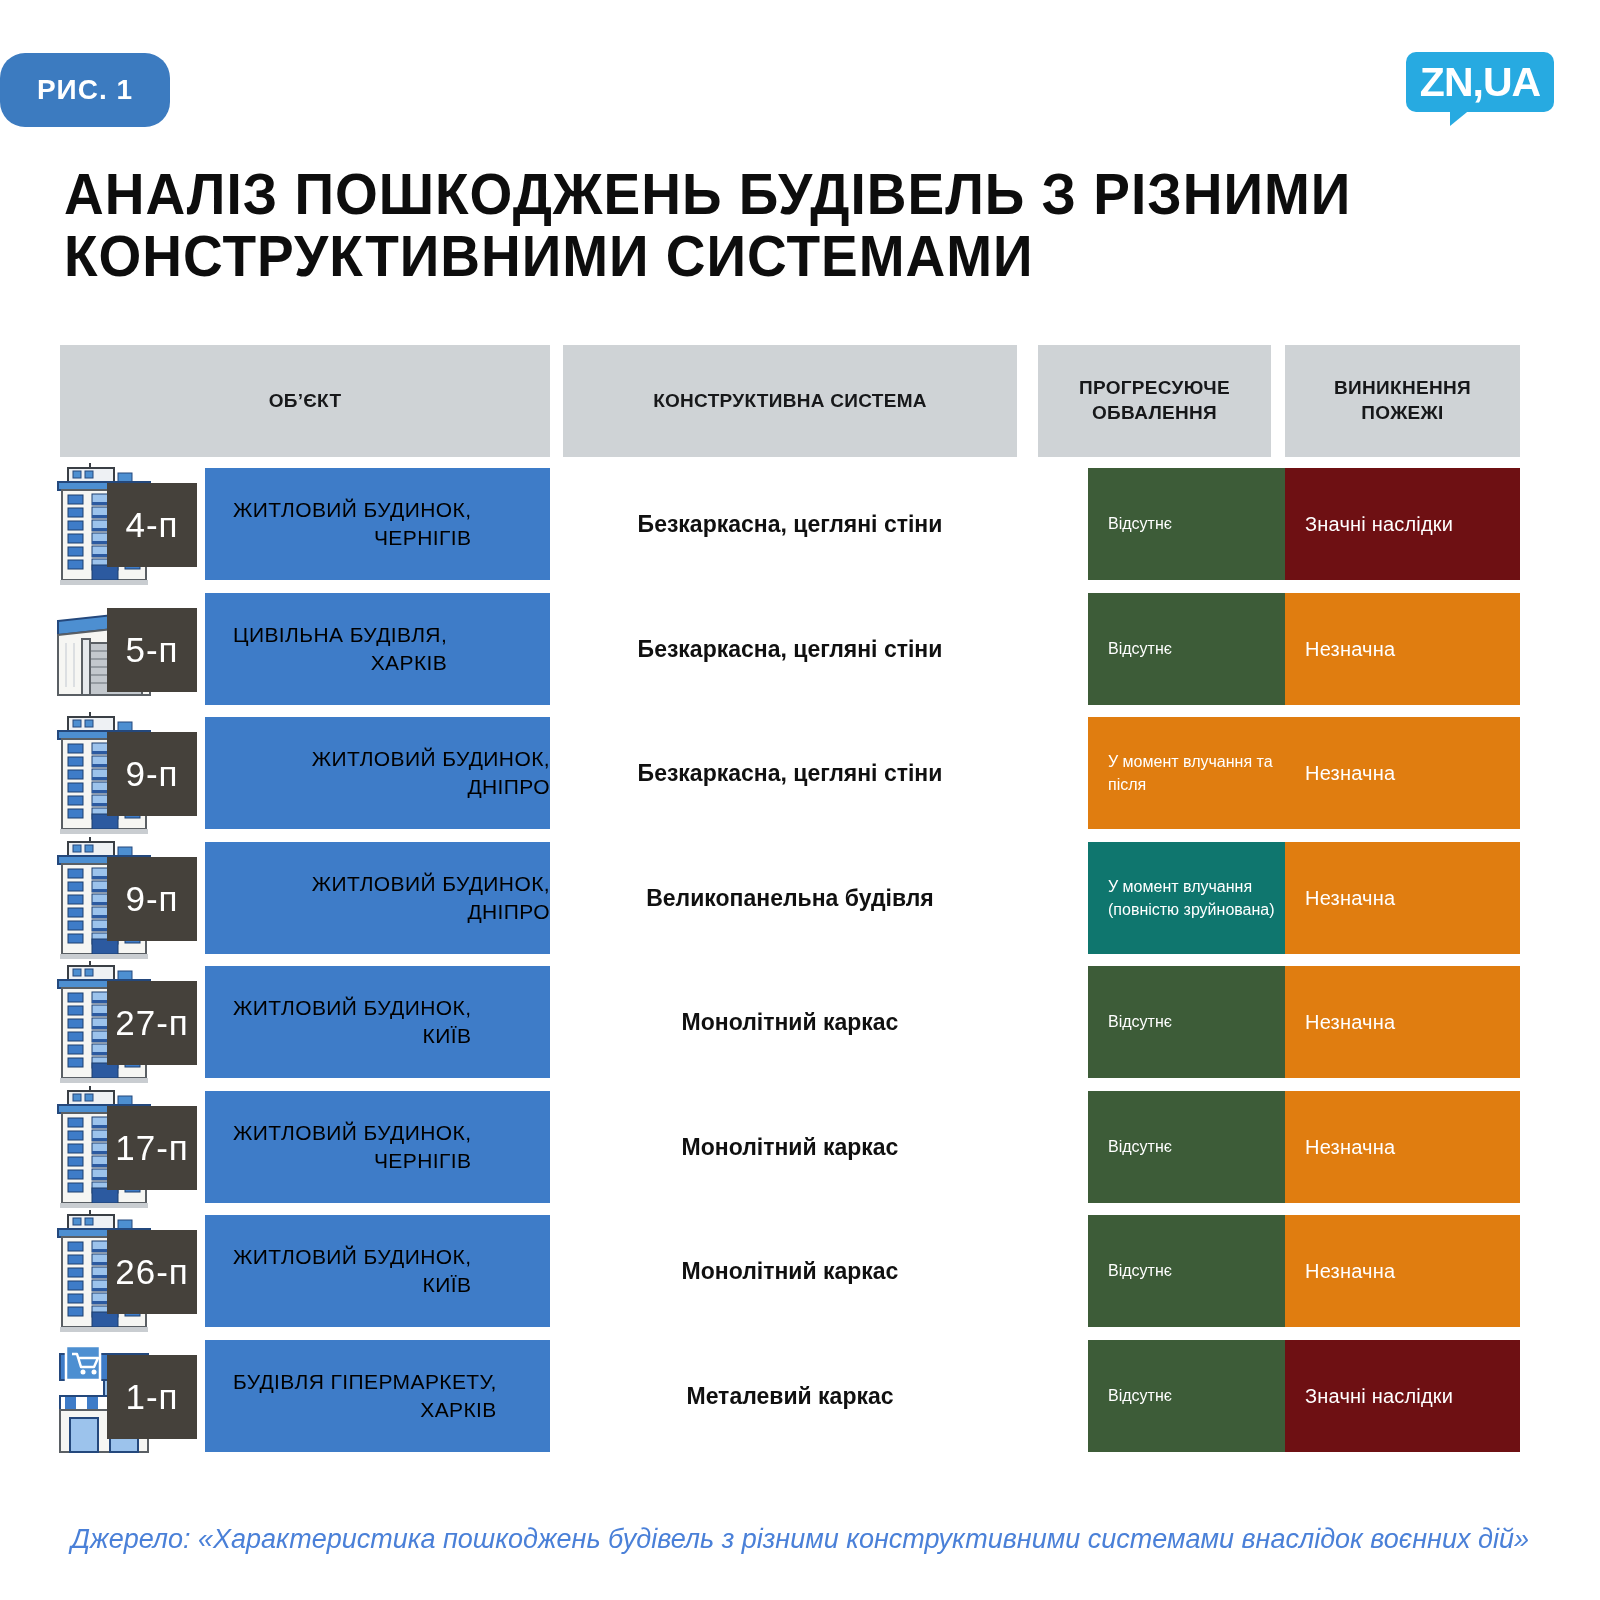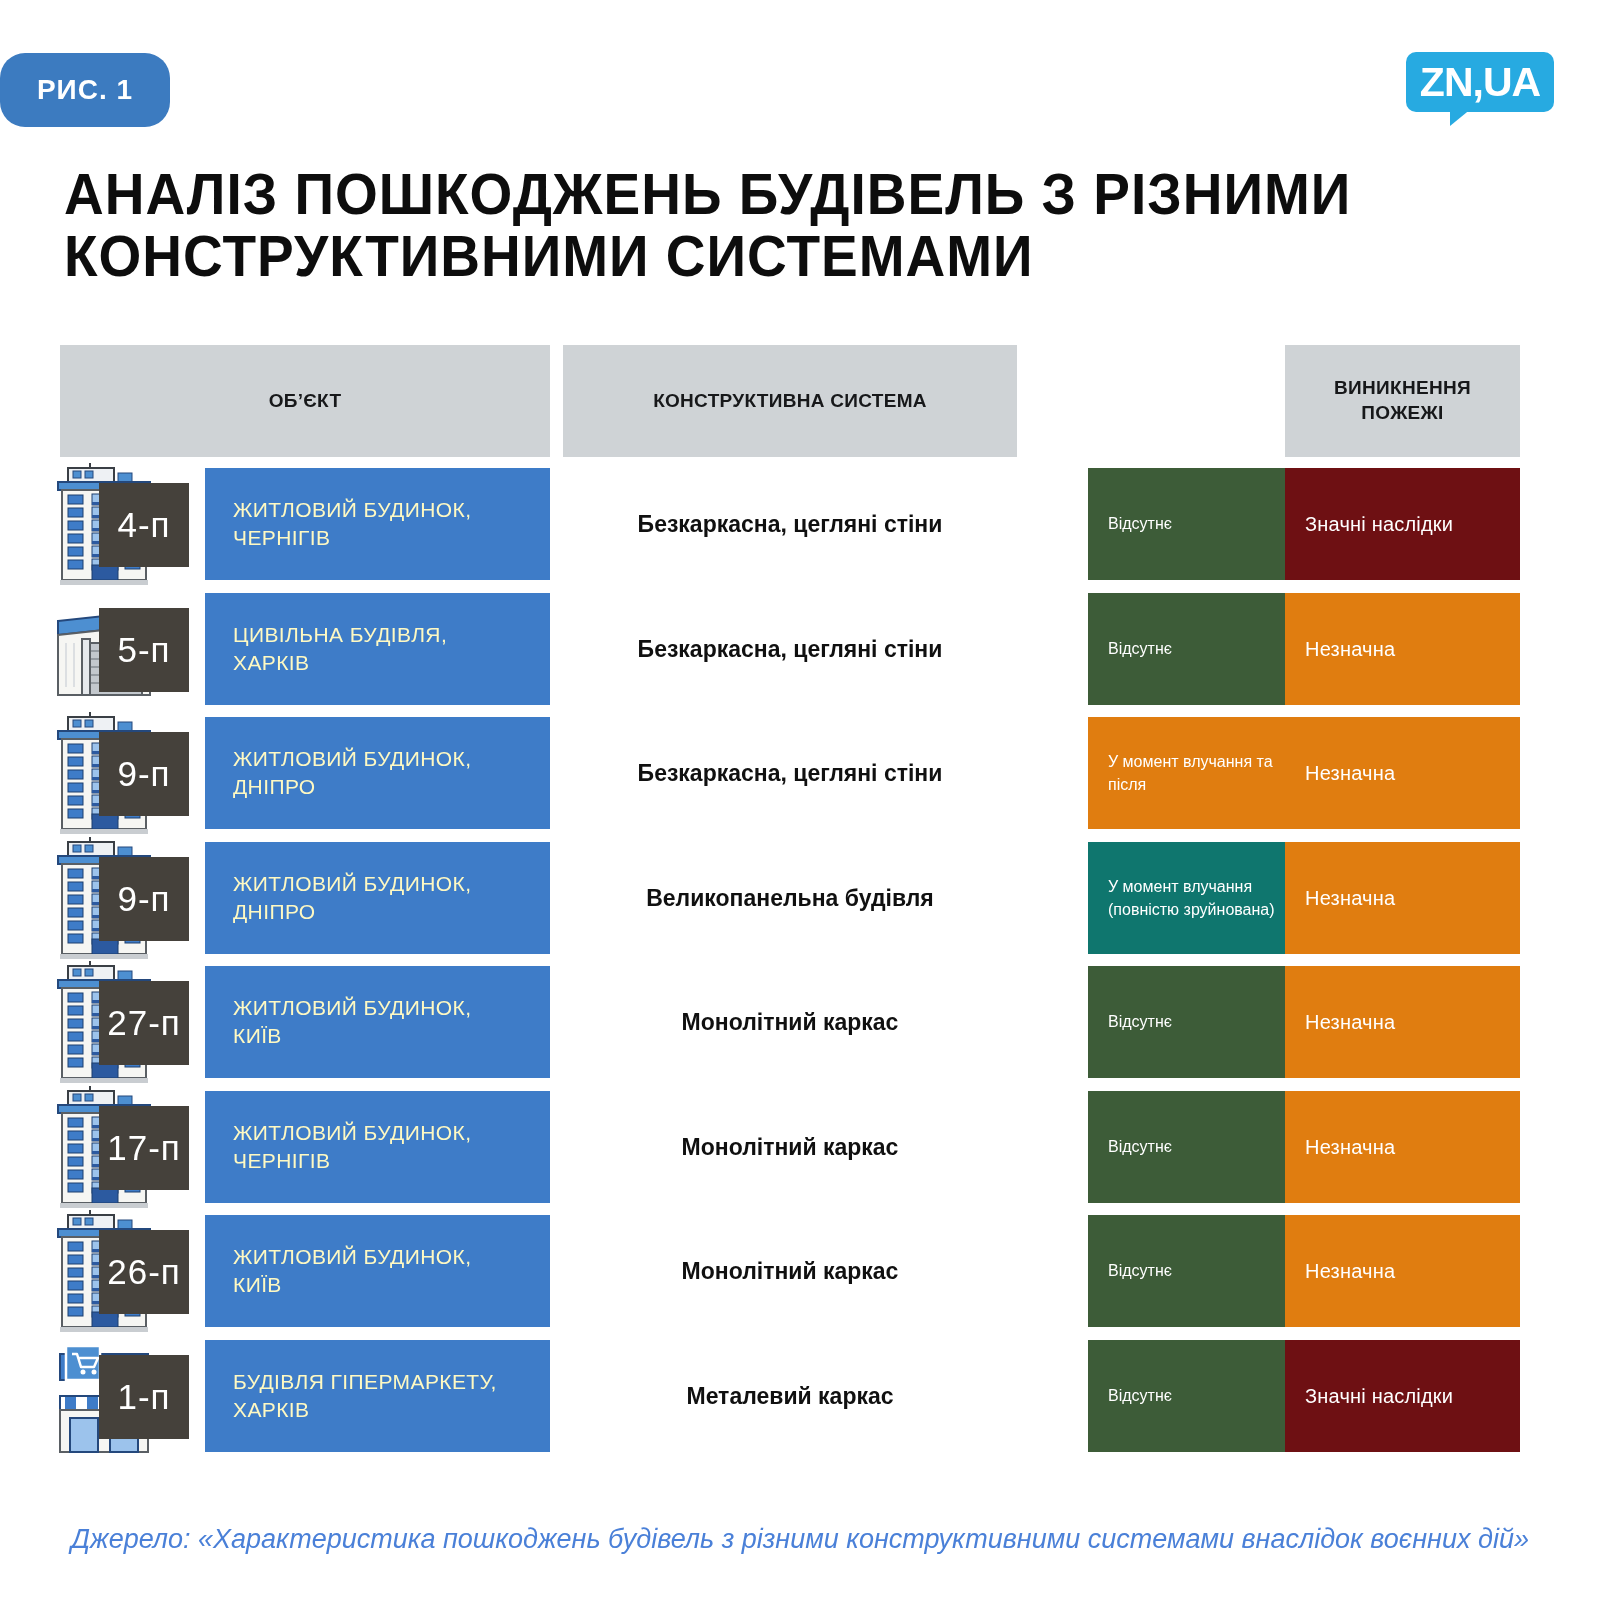--- a/index.html
+++ b/index.html
@@ -28,27 +28,27 @@
     display:flex;align-items:center;justify-content:center;text-align:center;
     font-size:19px;font-weight:700;color:#17181a;line-height:1.3;letter-spacing:.3px;white-space:pre-line;}
   .c1{left:60px;width:490px}.c2{left:563px;width:454px}.c3{left:1038px;width:233px}.c4{left:1285px;width:235px}
 
   
   .row{position:absolute;left:0;width:1600px;height:112px;}
   .r0{top:468px}.r1{top:593px}.r2{top:717px}.r3{top:842px}
   .r4{top:966px}.r5{top:1091px}.r6{top:1215px}.r7{top:1340px}
 
   .bicon{position:absolute;left:56px;top:-6px;width:96px;height:124px;}
-  .storeys{position:absolute;left:99px;top:15px;width:90px;height:84px;
+  .storeys{position:absolute;left:107px;top:15px;width:90px;height:84px;
     background:var(--storeys-gray,#45413b);color:#fff;display:flex;align-items:center;justify-content:center;
     font-size:35px;font-weight:400;letter-spacing:1px;}
   .objbox{position:absolute;left:205px;top:0;width:345px;height:112px;
-    background:var(--object-blue,#3e7cc8);color:#fef9c3;display:flex;align-items:center;
+    background:var(--object-blue,#3e7cc8);color:#000000;display:flex;align-items:center;
     padding-left:28px;box-sizing:border-box;font-size:21px;font-weight:500;line-height:1.35;
-    letter-spacing:.4px;white-space:pre-line;}
+    letter-spacing:.4px;white-space:pre-line;text-align:right;}
   .system{position:absolute;left:563px;top:0;width:454px;height:112px;
     display:flex;align-items:center;justify-content:center;text-align:left;
     font-size:23px;font-weight:700;color:#101010;}
   .cell{position:absolute;top:0;height:112px;color:#fff;display:flex;align-items:center;
     box-sizing:border-box;padding:0 20px;line-height:1.45;white-space:pre-line;}
   .c3cell{left:1088px;width:276px}
   .c4cell{left:1285px;width:235px}
   .fs-small{font-size:16px}
   .fs-large{font-size:20px;letter-spacing:.2px}
 
@@ -121,20 +121,22 @@
 
   <div class="logo">
     <span>ZN,UA</span>
   </div>
 
   <h1 class="title">АНАЛІЗ ПОШКОДЖЕНЬ БУДІВЕЛЬ З РІЗНИМИ
 КОНСТРУКТИВНИМИ СИСТЕМАМИ</h1>
 
   <div class="th c1">ОБ’ЄКТ</div>
   <div class="th c2">КОНСТРУКТИВНА СИСТЕМА</div>
+  <div class="th c3">ПРОГРЕСУЮЧЕ
+ОБВАЛЕННЯ</div>
   <div class="th c4">ВИНИКНЕННЯ
 ПОЖЕЖІ</div>
 
   <div class="row r0">
     <svg class="bicon">
         <use href="#apartment-building-icon"></use>
       </svg>
     <div class="storeys">
         <span>4-п</span>
       </div>

